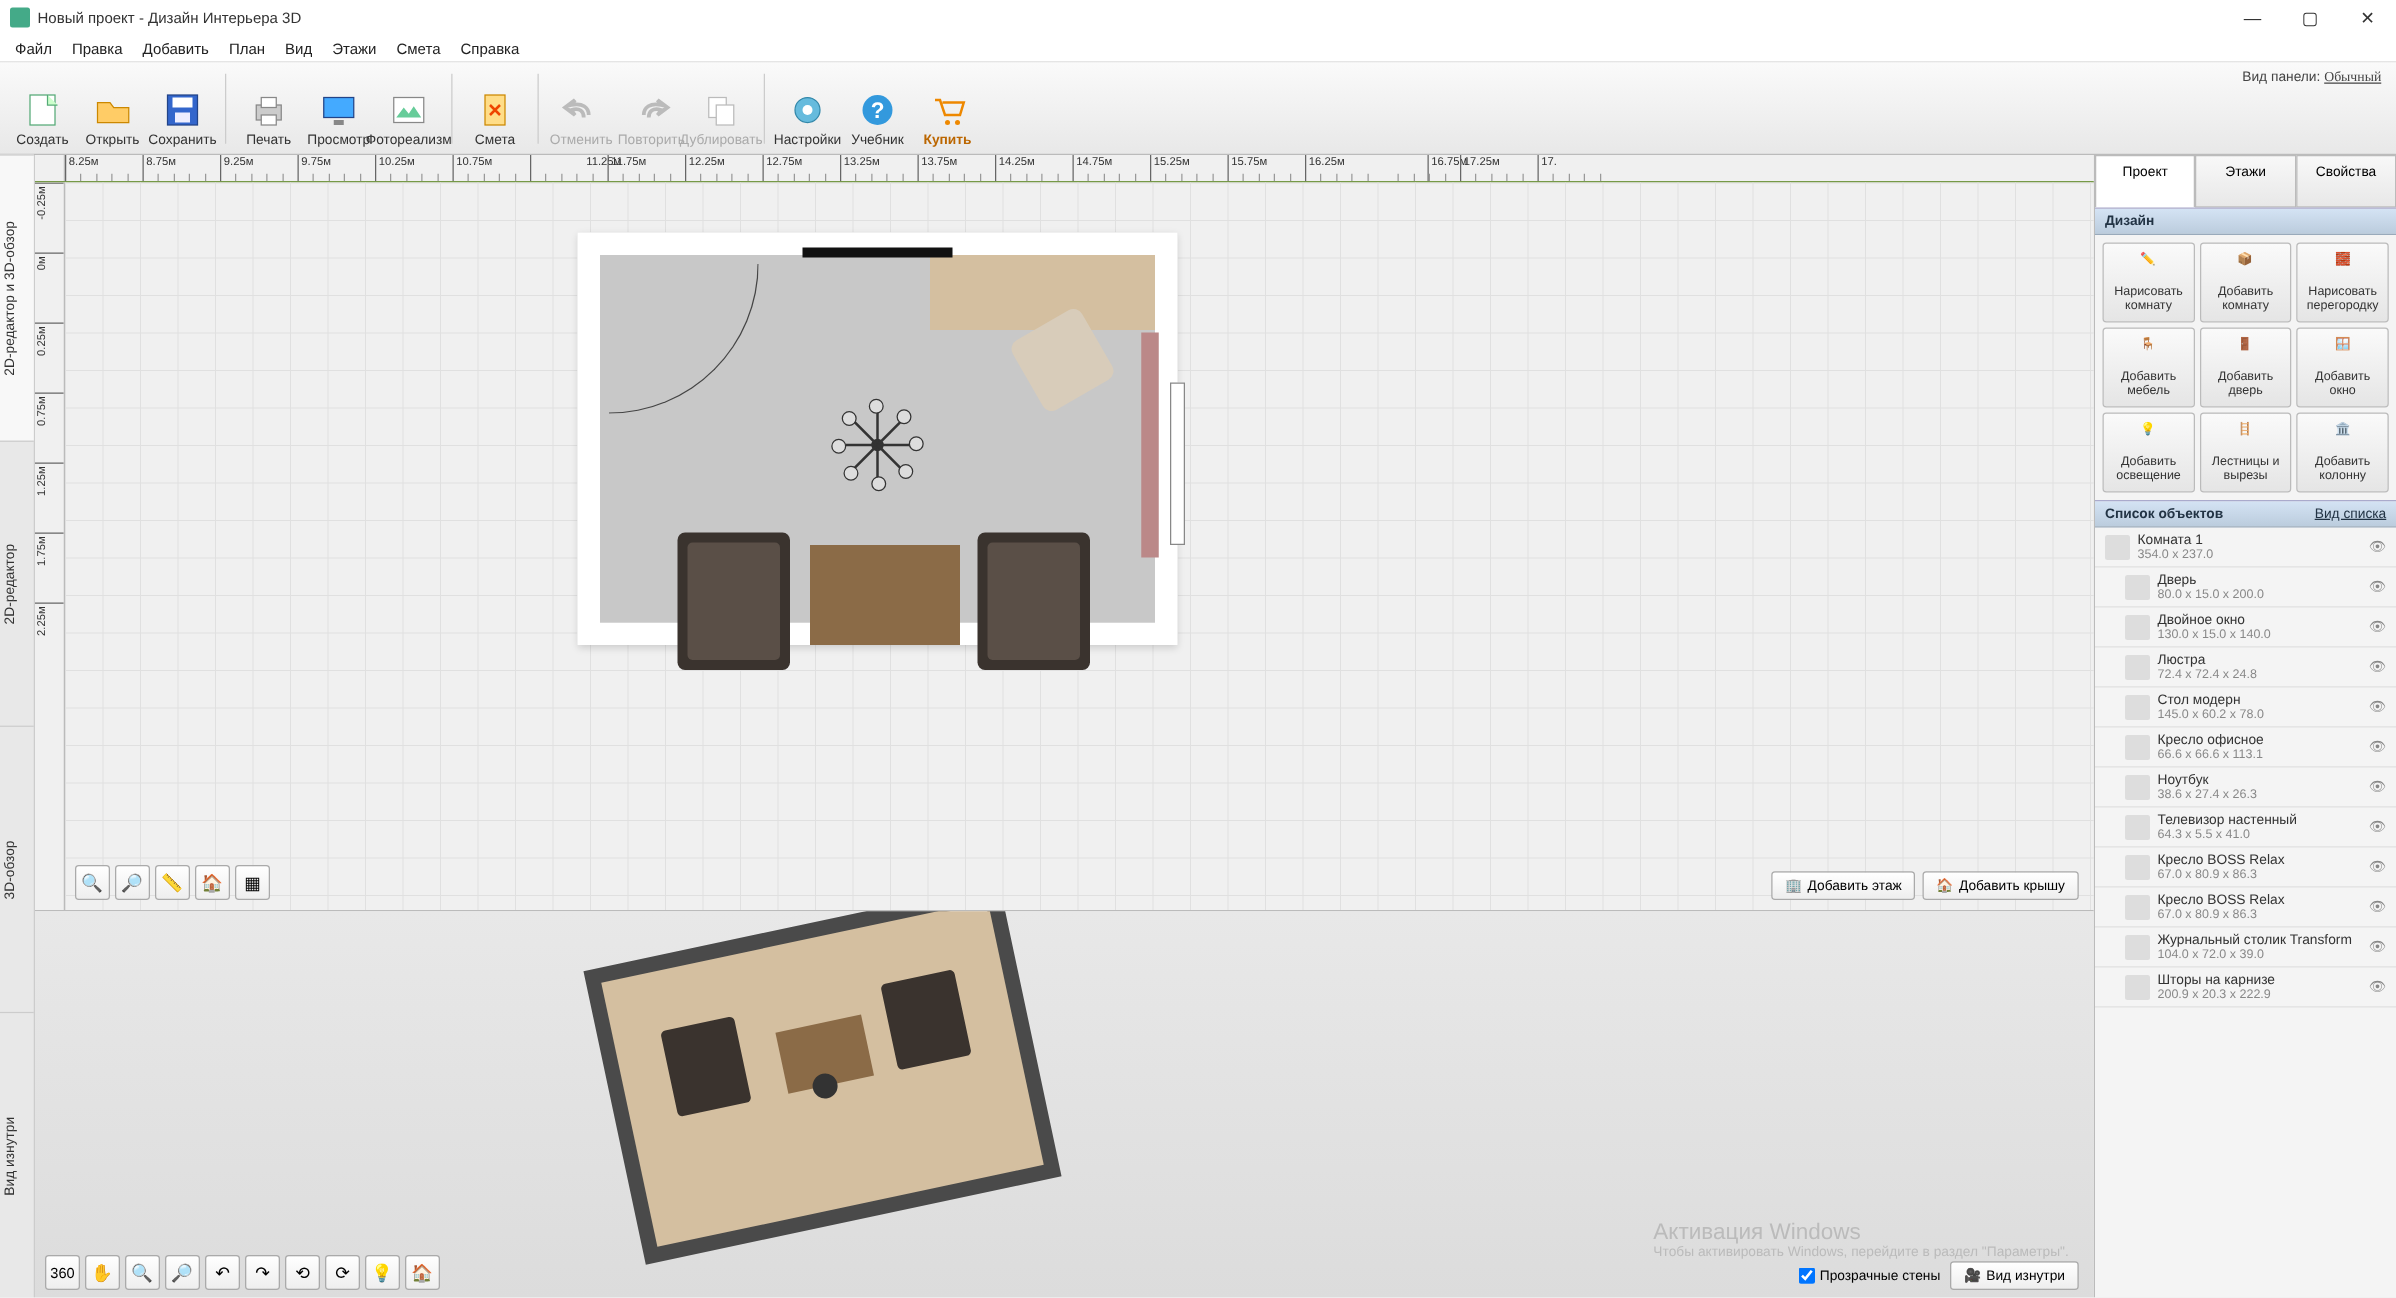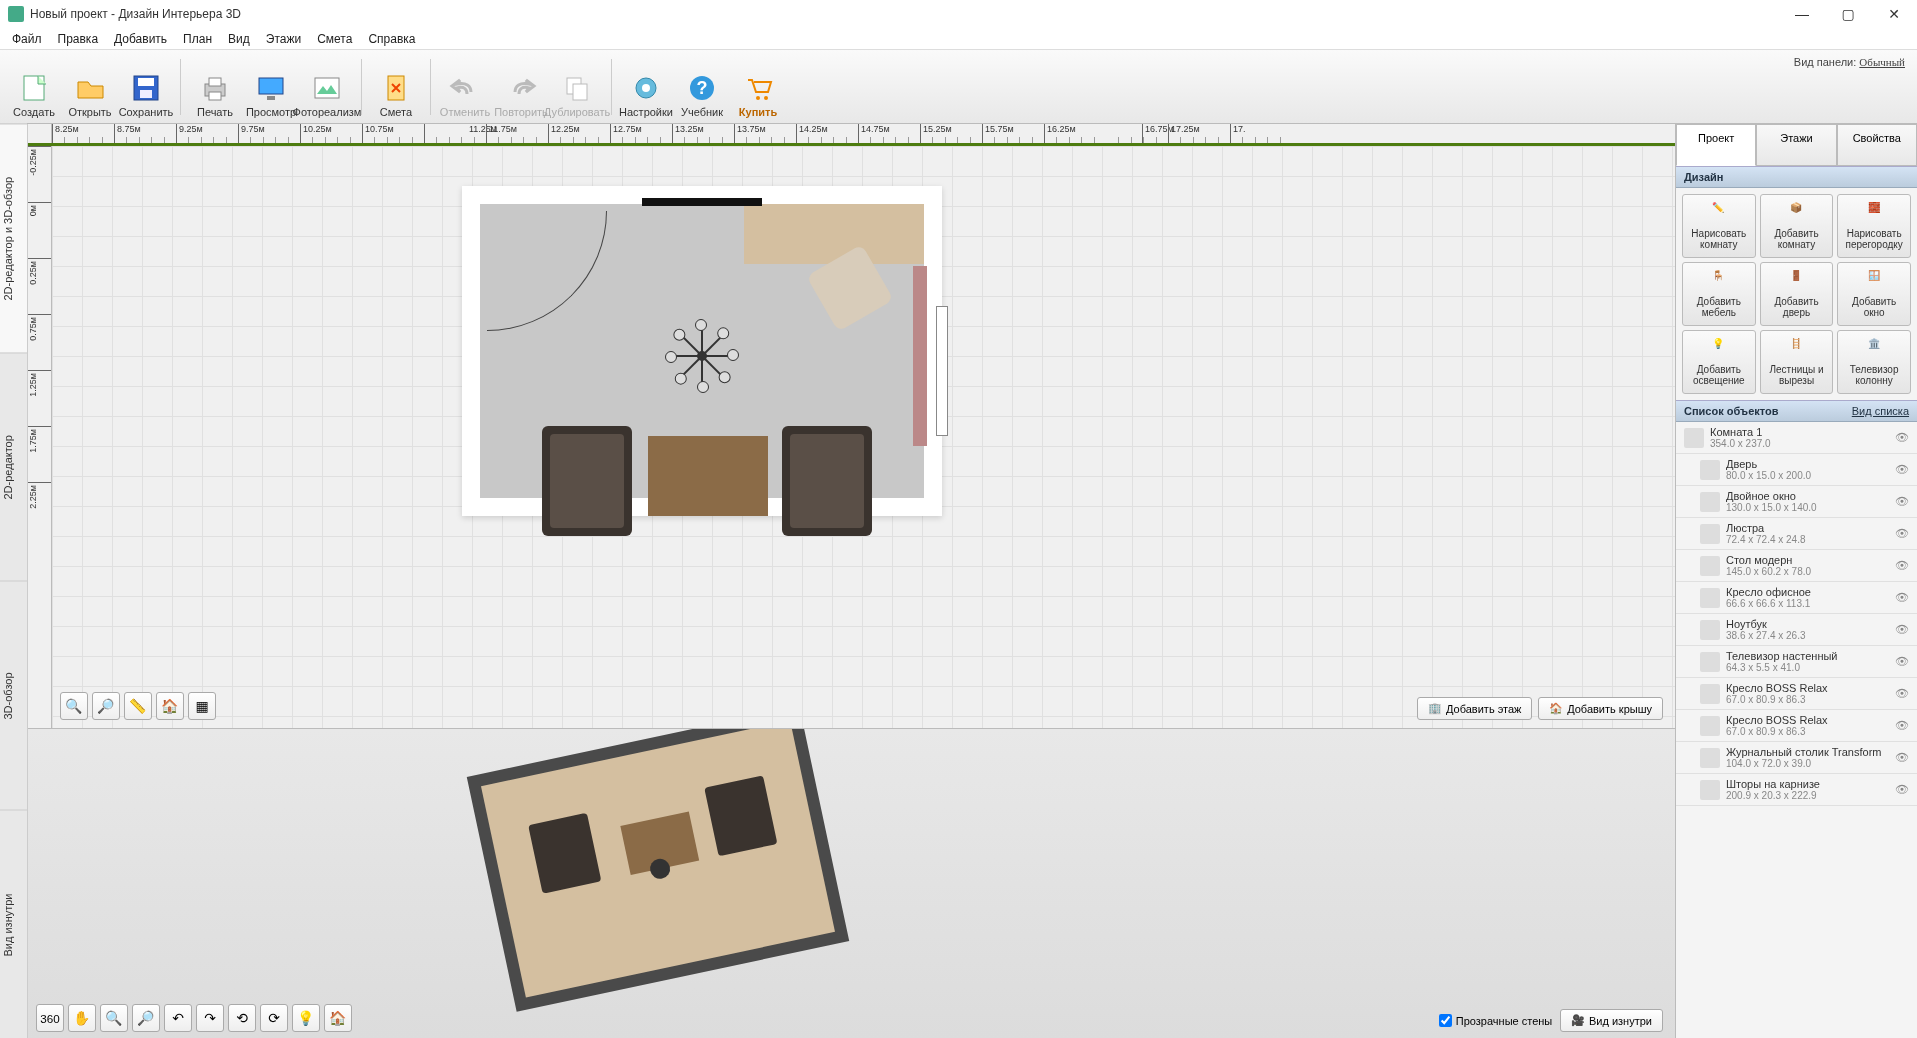--- a/index.html
+++ b/index.html
@@ -22,21 +22,21 @@
 .toolbar .right-label span.link { text-decoration: underline; cursor: pointer; font-family: Liberation Serif, serif; }
 
 .main { flex: 1; display: flex; min-height: 0; }
 
 .left-tabs { width: 28px; background: #e8e8e8; border-right: 1px solid #ccc; display: flex; flex-direction: column; }
 .left-tabs .vtab { flex: 1; writing-mode: vertical-rl; transform: rotate(180deg); text-align: center; font-size: 11px; color: #333; padding: 12px 2px; border-bottom: 1px solid #ccc; cursor: pointer; white-space: nowrap; }
 .left-tabs .vtab.active { background: #f8f8f8; }
 
 .canvas-col { flex: 1; display: flex; flex-direction: column; min-width: 0; }
 
-.ruler-h { height: 22px; background: #f0f0f0; border-bottom: 3px solid #4d7c0f; position: relative; font-size: 9px; color: #333; overflow: hidden; display: flex; text-align: right; }
+.ruler-h { height: 22px; background: #f0f0f0; border-bottom: 1px solid #4d7c0f; position: relative; font-size: 9px; color: #333; overflow: hidden; display: flex; text-align: right; }
 .ruler-h .corner { width: 24px; height: 100%; border-right: 1px solid #bbb; }
 .ruler-h .ticks { flex: 1; position: relative; }
 .ruler-h .tick-major { position: absolute; top: 0; height: 100%; border-left: 1px solid #666; padding-left: 2px; display: flex; align-items: flex-start; }
 .ruler-h .tick-minor { position: absolute; bottom: 0; height: 6px; border-left: 1px solid #999; }
 
 .ruler-v { width: 24px; background: #f0f0f0; border-right: 1px solid #bbb; position: relative; font-size: 9px; color: #333; overflow: hidden; }
 .ruler-v .tick-major { position: absolute; left: 0; width: 100%; border-top: 1px solid #666; }
 .ruler-v .tick-major span { writing-mode: vertical-rl; transform: rotate(180deg); display: inline-block; margin-top: 2px; }
 
 .canvas-wrap { flex: 1; display: flex; position: relative; min-height: 0; }
@@ -422,20 +422,24 @@
     <div class="canvas-3d">
       <div class="view">
         <div class="room3d">
           <div class="wl"></div>
           <div class="fl"></div>
           <div style="position:absolute;left:50px;top:60px;width:60px;height:70px;background:#3a332e;border-radius:4px"></div>
           <div style="position:absolute;left:140px;top:80px;width:70px;height:50px;background:#8b6b47"></div>
           <div style="position:absolute;left:230px;top:60px;width:60px;height:70px;background:#3a332e;border-radius:4px"></div>
           <div style="position:absolute;left:160px;top:120px;width:20px;height:20px;background:#333;border-radius:50%"></div>
         </div>
+        <div class="watermark">
+          <div>Активация Windows</div>
+          <div class="sub">Чтобы активировать Windows, перейдите в раздел "Параметры".</div>
+        </div>
         <div class="bottom-tools">
           <div class="bt">
               <small>360</small>
             </div>
           <div class="bt">✋</div>
           <div class="bt">🔍</div>
           <div class="bt">🔎</div>
           <div class="bt">↶</div>
           <div class="bt">↷</div>
           <div class="bt">⟲</div>
@@ -494,21 +498,21 @@
       <div class="gbtn">
           <span class="gi">💡</span>
           <span>Добавить освещение</span>
         </div>
       <div class="gbtn">
           <span class="gi">🪜</span>
           <span>Лестницы и вырезы</span>
         </div>
       <div class="gbtn">
           <span class="gi">🏛️</span>
-          <span>Телевизор колонну</span>
+          <span>Добавить колонну</span>
         </div>
     </div>
     <div class="section-h">
       <span>Список объектов</span>
       <span class="lnk">Вид списка</span>
     </div>
     <div class="objects" id="objlist">
         <div class="obj">
           <div class="oi"></div>
           <div class="txt">

